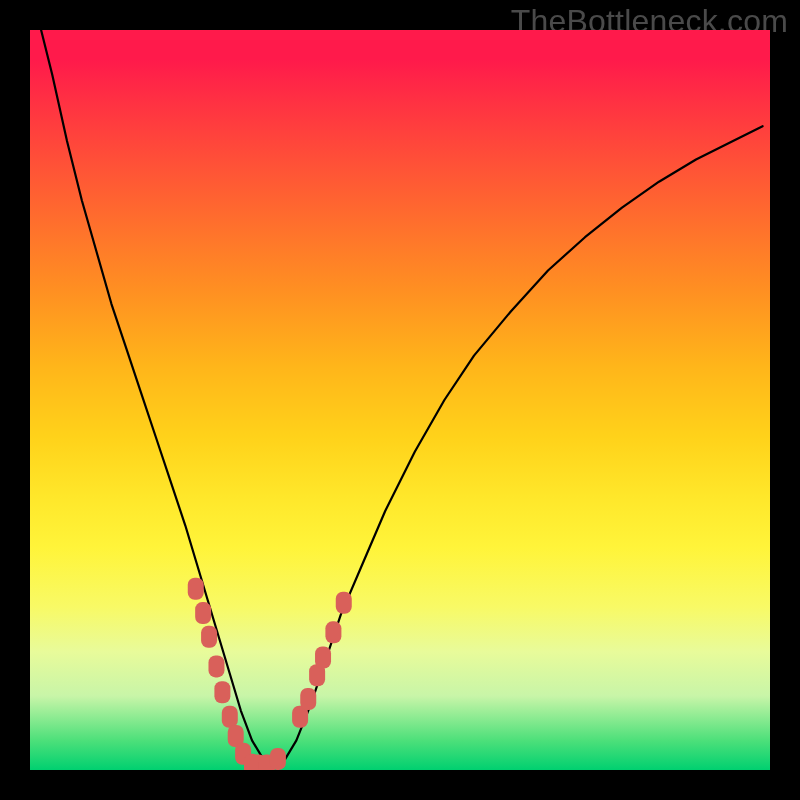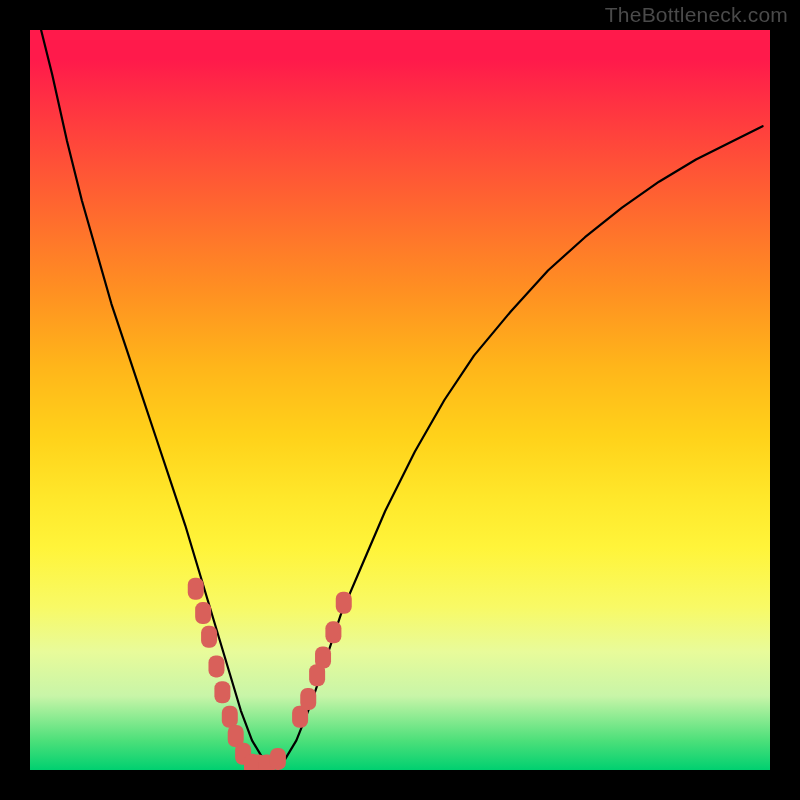--- a/index.html
+++ b/index.html
@@ -42,21 +42,21 @@
       #c8f5a8 90%,
       #4de07a 96%,
       #00d070 100%
     );
   }
   .watermark {
     position: absolute;
     top: 3px;
     right: 12px;
     color: #4a4a4a;
-    font-size: 21px;
+    font-size: 32px;
     font-weight: 400;
     letter-spacing: 0.2px;
     user-select: none;
   }
   svg.overlay {
     position: absolute;
     left: 0;
     top: 0;
     width: 740px;
     height: 740px;

